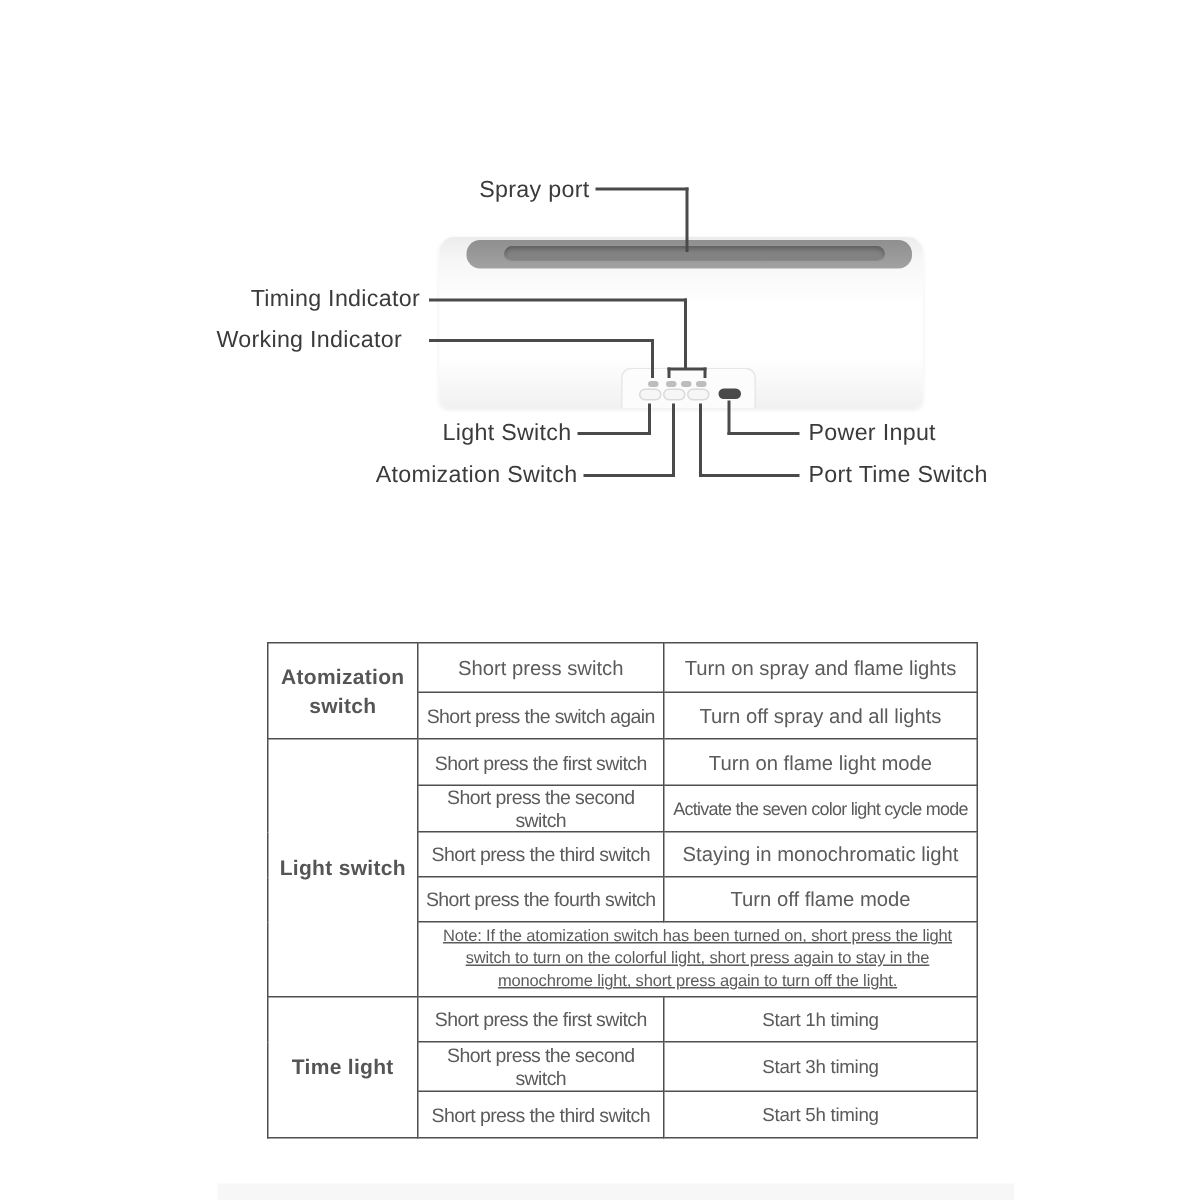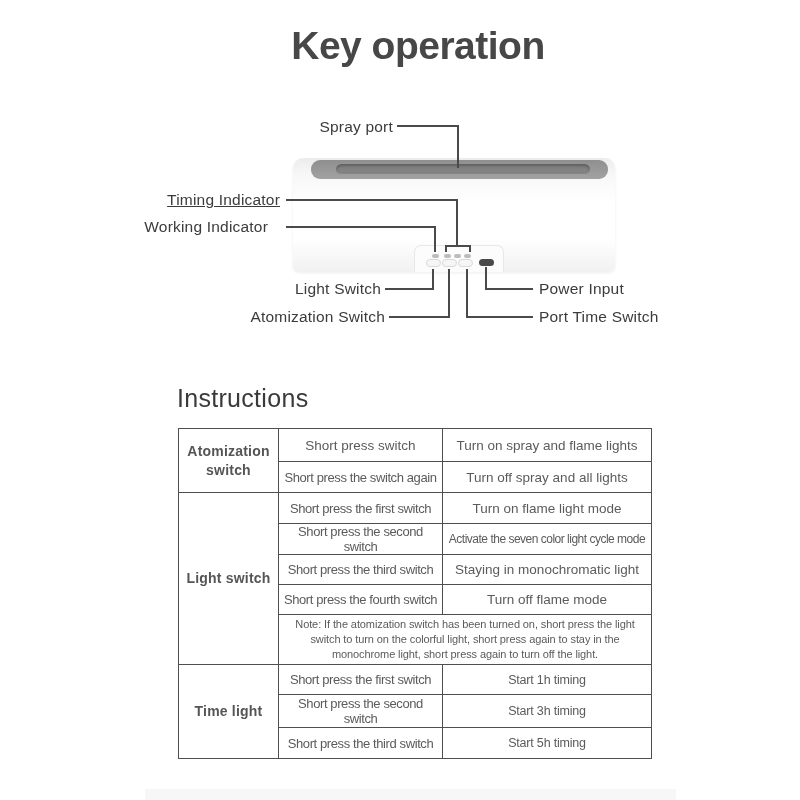--- a/index.html
+++ b/index.html
@@ -48,50 +48,49 @@
   .ln-atom-v{left:448px;top:269px;width:2px;height:49px;}
   .ln-atom-h{left:389px;top:316px;width:61px;height:2px;}
   .ln-pow-v{left:485px;top:267px;width:2px;height:23px;}
   .ln-pow-h{left:485px;top:288px;width:48px;height:2px;}
   .ln-pts-v{left:466px;top:269px;width:2px;height:49px;}
   .ln-pts-h{left:466px;top:316px;width:67px;height:2px;}
 
   
   .lbl{position:absolute;font-size:15.5px;color:#3b3b3b;white-space:nowrap;letter-spacing:0.2px;}
   .lbl-spray{right:407px;top:118px;}
-  .lbl-timing{right:520px;top:191px;text-decoration:underline;}
+  .lbl-timing{right:520px;top:191px;}
   .lbl-working{right:532px;top:218px;}
   .lbl-light{right:419px;top:280px;}
   .lbl-atom{right:415px;top:308px;}
   .lbl-power{left:539px;top:280px;}
   .lbl-pts{left:539px;top:308px;}
 
   
   table.instr{position:absolute;left:178px;top:428px;width:473px;border-collapse:collapse;
               table-layout:fixed;font-size:13.5px;color:#5b5b5b;}
   table.instr td{border:1px solid #4f4f4f;text-align:center;vertical-align:middle;
                  padding:0 3px;overflow:hidden;}
   td.group{text-align:left;padding-left:13px;font-size:14px;font-weight:700;color:#555555;
            letter-spacing:0.2px;line-height:1.35;}
   td.note-cell{font-size:11px;text-align:left;line-height:1.35;padding:4px 9px;
                letter-spacing:-0.1px;color:#5b5b5b;}
   .c1{font-size:13px;letter-spacing:-0.4px;}
   .c2{font-size:12px;letter-spacing:-0.5px;}
   .sm{font-size:12.5px;letter-spacing:-0.2px;}
-  tr.h33{height:33px;} tr.h31{height:31px;} tr.h30{height:30px;} tr.h50{height:50px;}
+  tr.h33{height:33px;} tr.h31{height:31px;} tr.h30{height:30px;} tr.h50{height:50px;text-decoration:underline;}
 
   
   .bottom-strip{position:absolute;left:145px;top:789px;width:531px;height:11px;background:#f7f7f7;}
 </style>
 </head>
 <body>
 
 <div id="page">
 
-  <div class="page-title">Key operation</div>
 
   <div class="device-body"></div>
   <div class="device-top"></div>
   <div class="device-slot"></div>
   <div class="control-panel"></div>
   <span class="led led1"></span>
   <span class="led led2"></span>
   <span class="led led3"></span>
   <span class="led led4"></span>
   <span class="dev-btn btn1"></span>
@@ -118,21 +117,20 @@
   <div class="ln ln-pts-h"></div>
 
   <div class="lbl lbl-spray">Spray port</div>
   <div class="lbl lbl-timing">Timing Indicator</div>
   <div class="lbl lbl-working">Working Indicator</div>
   <div class="lbl lbl-light">Light Switch</div>
   <div class="lbl lbl-atom">Atomization Switch</div>
   <div class="lbl lbl-power">Power Input</div>
   <div class="lbl lbl-pts">Port Time Switch</div>
 
-  <div class="section-title">Instructions</div>
 
   <table class="instr">
     <colgroup>
         <col style="width:100px">
         <col style="width:164px">
         <col style="width:209px">
       </colgroup>
     <tbody>
         <tr class="h33">
       <td class="group" rowspan="2">Atomization switch</td>

